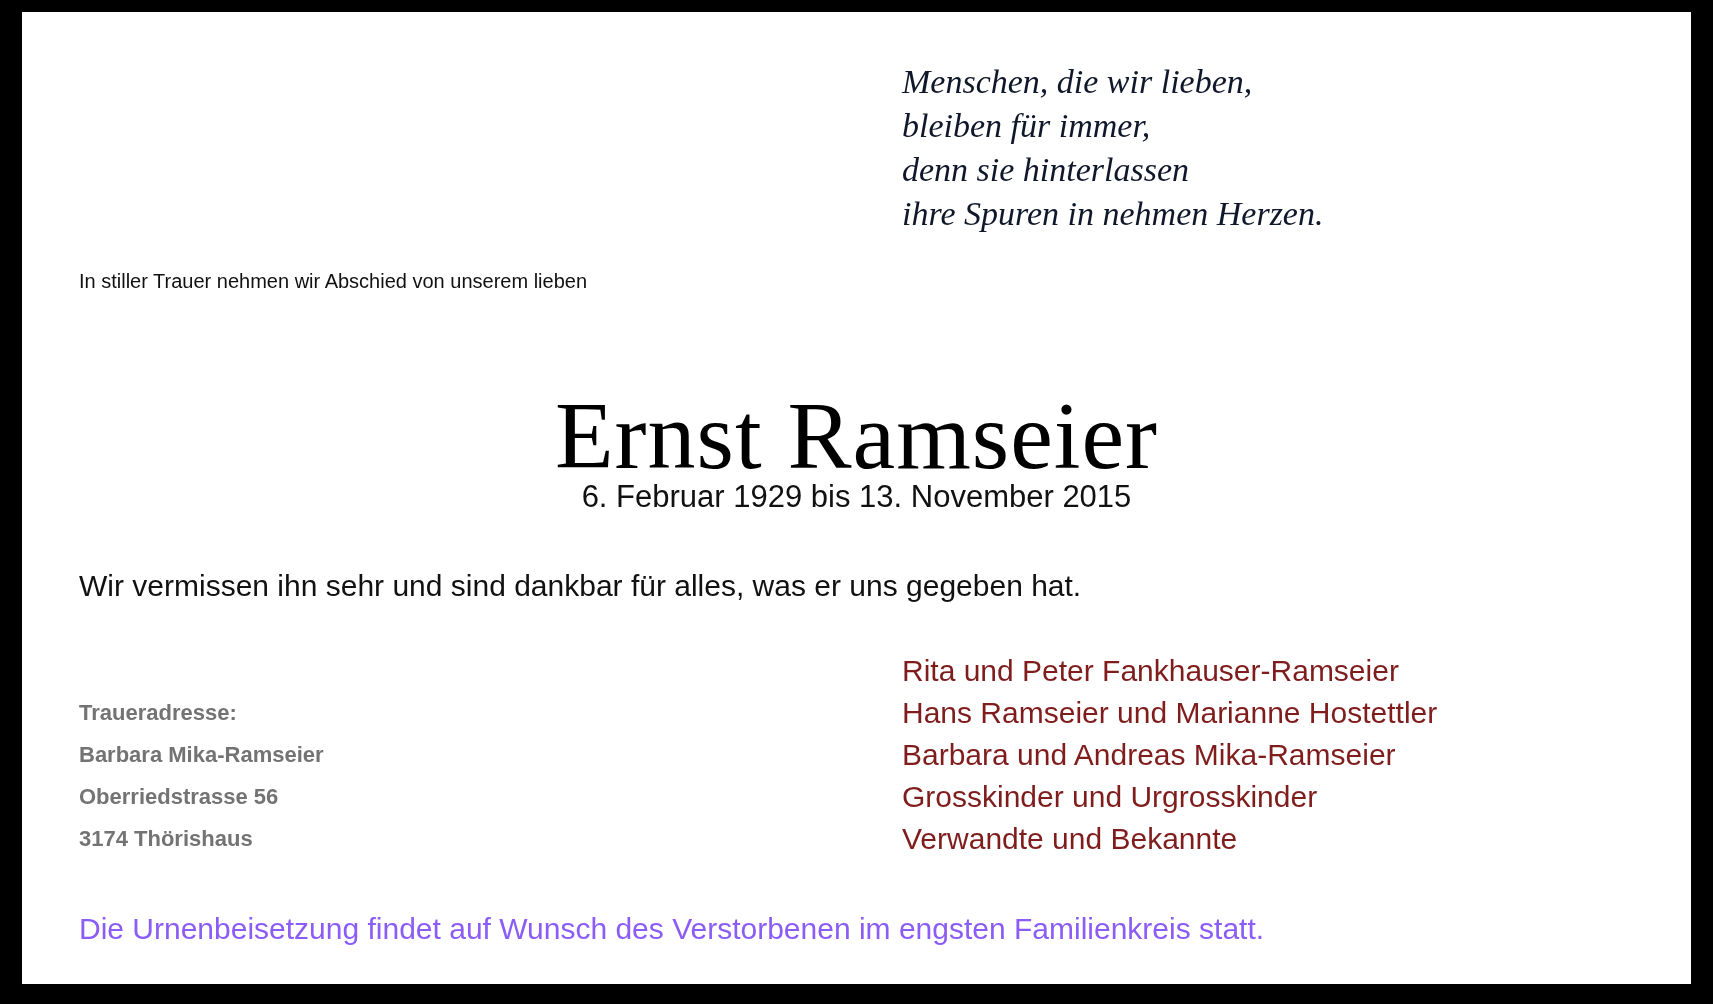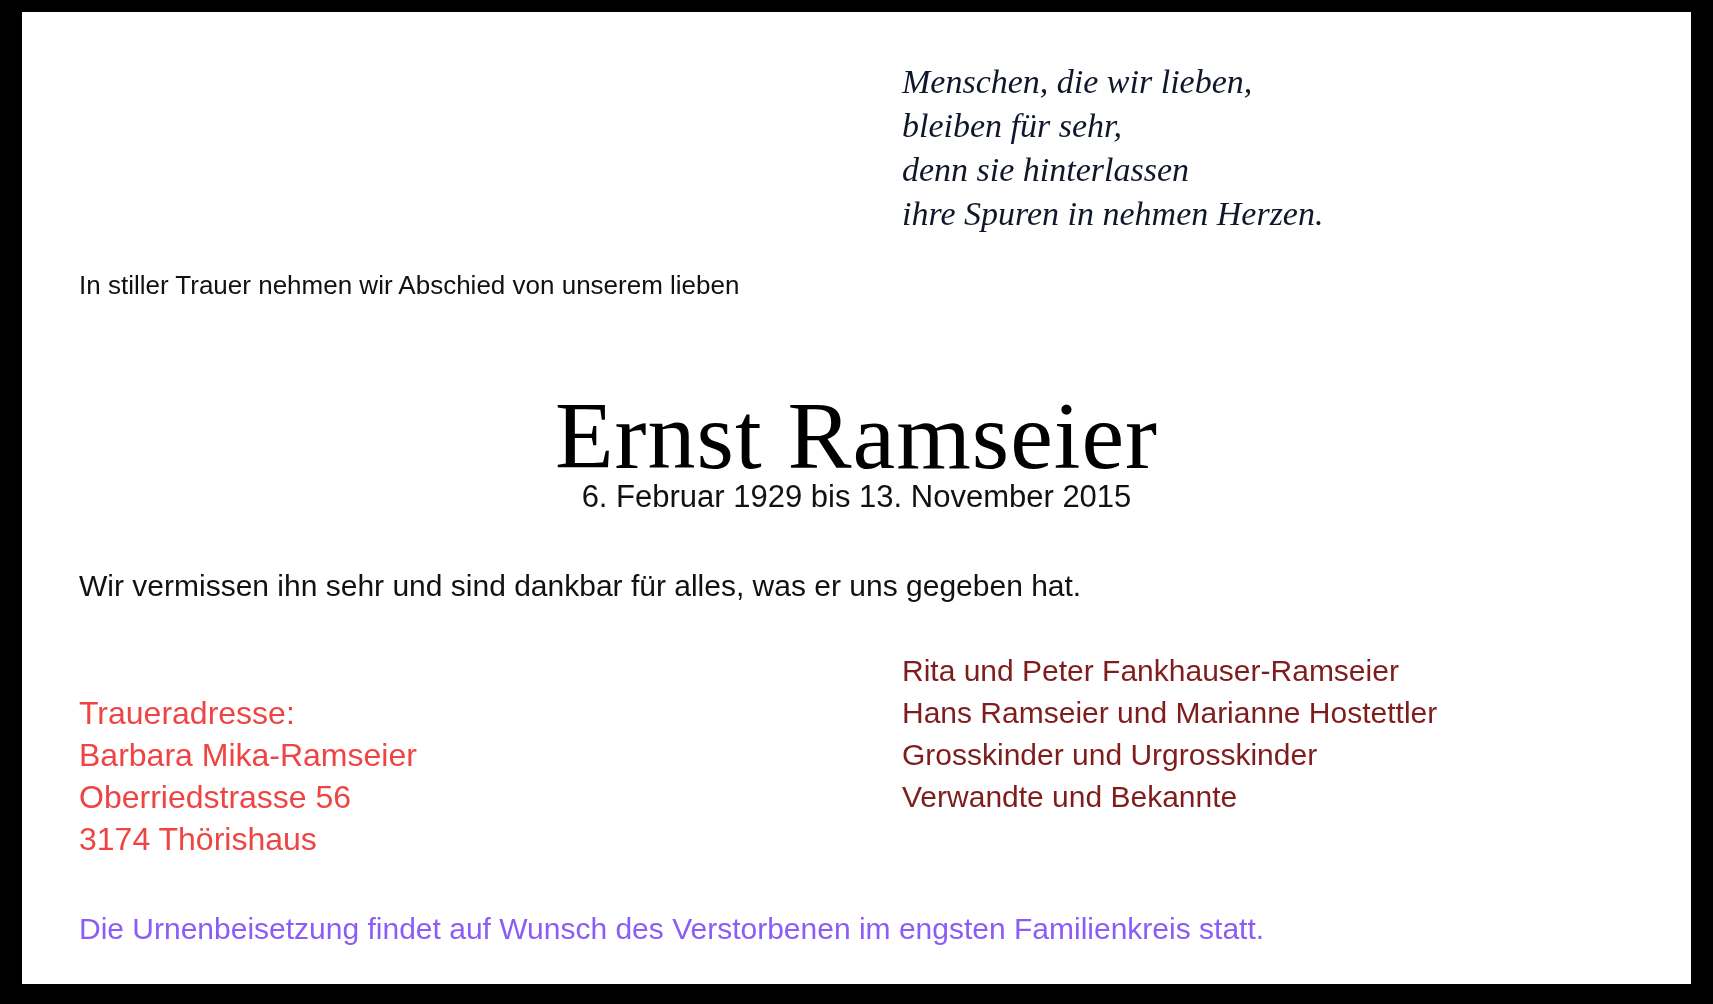--- a/index.html
+++ b/index.html
@@ -41,21 +41,21 @@
     white-space: nowrap;
     margin-top: 8px;
   }
   .poem-line { display: block; }
 
   
   .intro {
     position: absolute;
     left: 57px;
     top: 258px;
-    font-size: 26px;
+    font-size: 20px;
     color: #111111;
     white-space: nowrap;
   }
 
   
   .name {
     position: absolute;
     left: 0;
     top: 335px;
     width: 100%;
@@ -87,24 +87,25 @@
     font-size: 30px;
     color: #111111;
     white-space: nowrap;
   }
 
   
   .address {
     position: absolute;
     left: 57px;
     top: 680px;
-    font-size: 32px;
+    font-size: 22px;
     line-height: 42px;
-    color: #ef4444;
+    color: #737373;
     white-space: nowrap;
+    font-weight: bold;
   }
   .address-line { display: block; }
 
   
   .survivors {
     position: absolute;
     left: 880px;
     top: 638px;
     font-size: 30px;
     line-height: 42px;
@@ -124,21 +125,21 @@
   }
 </style>
 </head>
 <body>
 
 <div class="obituary-frame">
   <div class="inner">
 
     <div class="poem">
       <span class="poem-line">Menschen, die wir lieben,</span>
-      <span class="poem-line">bleiben für sehr,</span>
+      <span class="poem-line">bleiben für immer,</span>
       <span class="poem-line">denn sie hinterlassen</span>
       <span class="poem-line">ihre Spuren in nehmen Herzen.</span>
     </div>
 
     <div class="intro">In stiller Trauer nehmen wir Abschied von unserem lieben</div>
 
     <div class="name">Ernst Ramseier</div>
 
     <div class="dates">6. Februar 1929 bis 13. November 2015</div>
 
@@ -147,20 +148,21 @@
     <div class="address">
       <span class="address-line">Traueradresse:</span>
       <span class="address-line">Barbara Mika-Ramseier</span>
       <span class="address-line">Oberriedstrasse 56</span>
       <span class="address-line">3174 Thörishaus</span>
     </div>
 
     <div class="survivors">
       <span class="survivor-line">Rita und Peter Fankhauser-Ramseier</span>
       <span class="survivor-line">Hans Ramseier und Marianne Hostettler</span>
+      <span class="survivor-line">Barbara und Andreas Mika-Ramseier</span>
       <span class="survivor-line">Grosskinder und Urgrosskinder</span>
       <span class="survivor-line">Verwandte und Bekannte</span>
     </div>
 
     <div class="closing">Die Urnenbeisetzung findet auf Wunsch des Verstorbenen im engsten Familienkreis statt.</div>
 
   </div>
 </div>
 
 </body></html>

